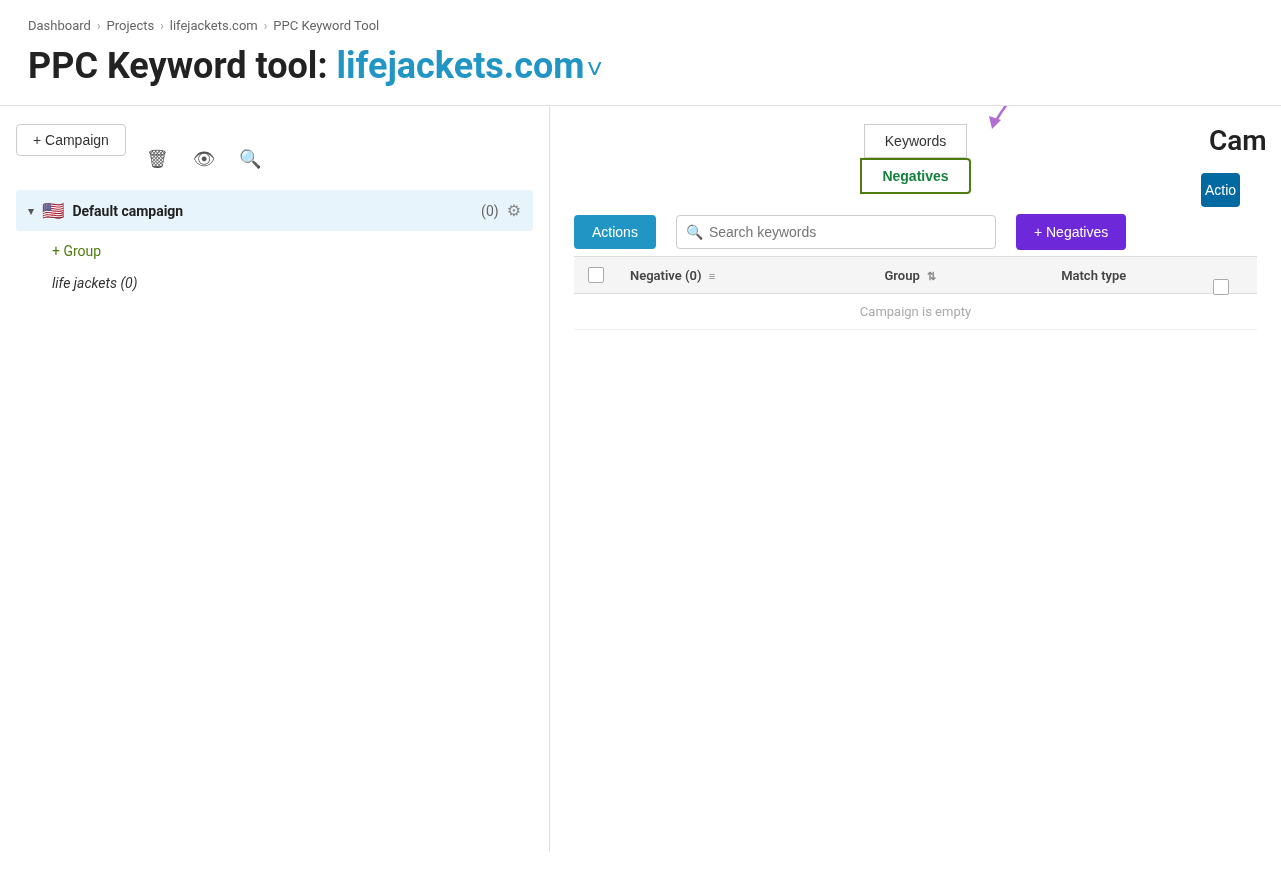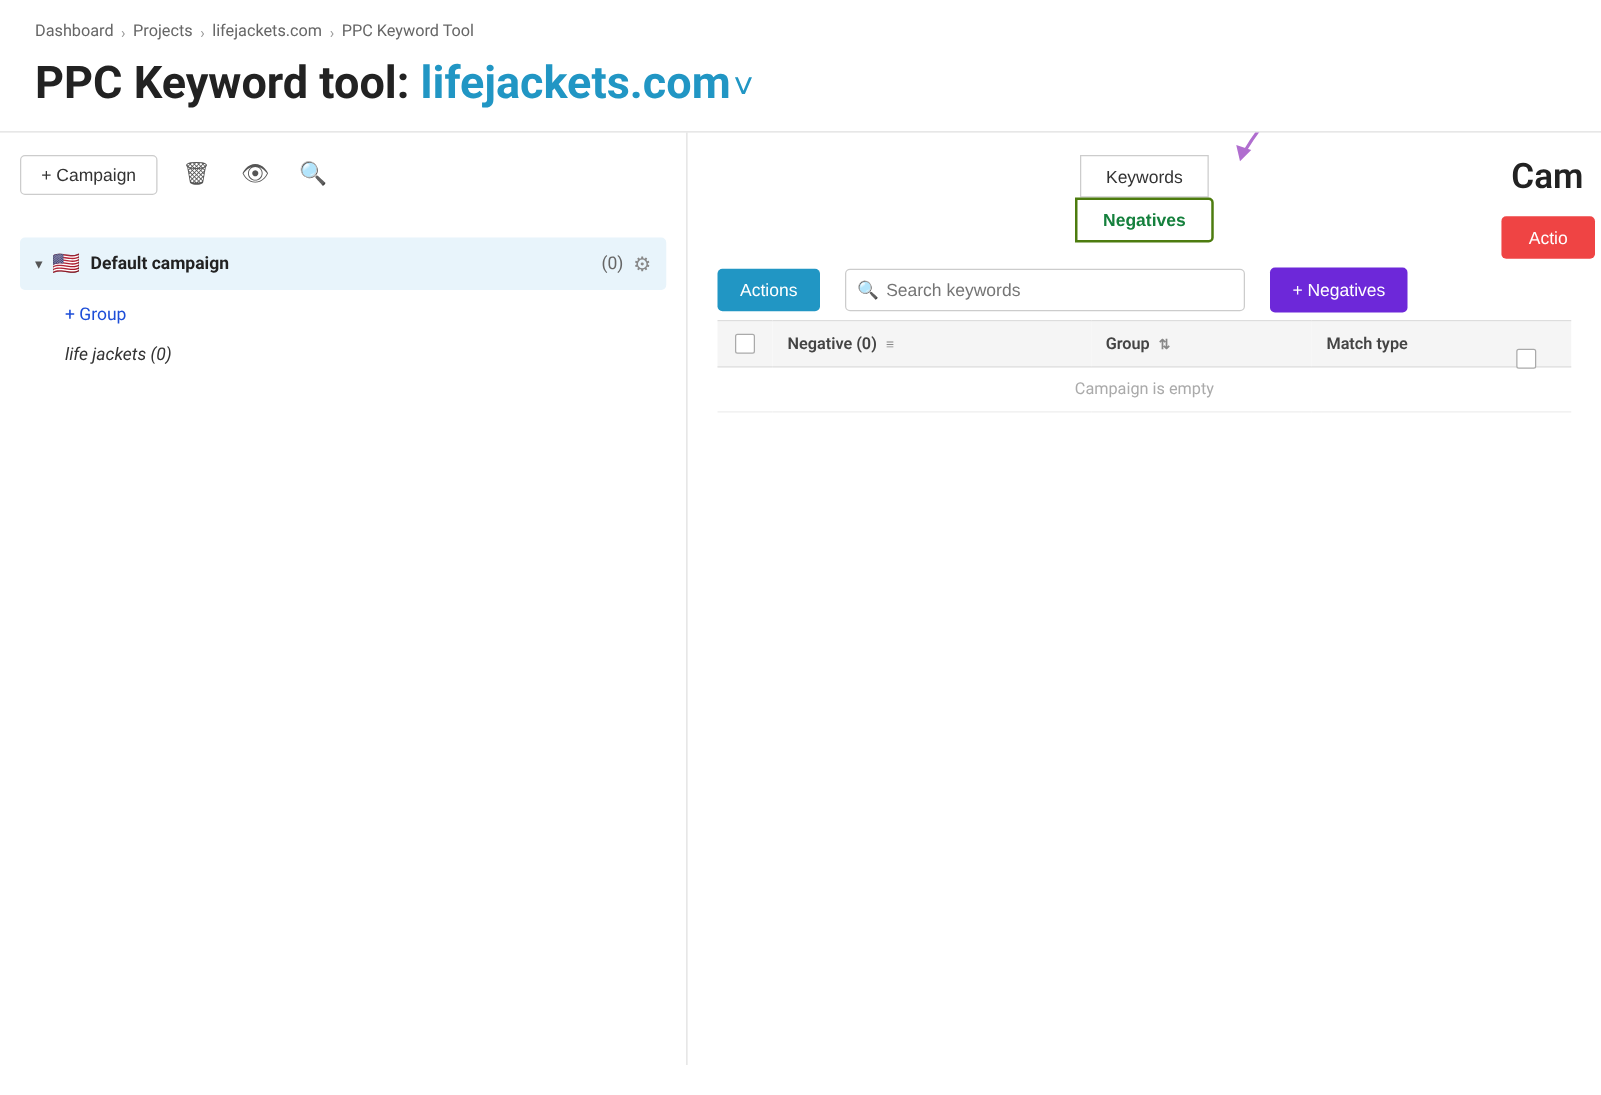--- a/index.html
+++ b/index.html
@@ -78,21 +78,21 @@
       border-radius: 4px;
       padding: 7px 16px;
       font-size: 14px;
       color: #333;
       cursor: pointer;
       margin-bottom: 18px;
     }
 
     .sidebar-toolbar {
       display: flex;
-      align-items: flex-start;
+      align-items: flex-end;
       gap: 16px;
       margin-bottom: 16px;
     }
 
     .sidebar-icon-btn {
       background: none;
       border: none;
       cursor: pointer;
       color: #555;
       font-size: 18px;
@@ -127,21 +127,21 @@
       font-size: 14px;
       font-weight: 400;
     }
     .campaign-item .gear-icon {
       color: #888;
       font-size: 16px;
       margin-left: auto;
     }
 
     .add-group-link {
-      color: #1d4ed8;
+      color: #4d7c0f;
       font-size: 14px;
       text-decoration: none;
       display: block;
       padding: 8px 12px 8px 36px;
       cursor: pointer;
     }
 
     .group-item {
       padding: 8px 12px 8px 36px;
       font-size: 14px;
@@ -325,25 +325,25 @@
     }
     .campaign-col-label {
       font-size: 28px;
       font-weight: 600;
       color: #222;
       white-space: nowrap;
       padding-left: 8px;
       margin-bottom: 16px;
     }
     .campaign-col-btn {
-      background: #ef4444;
+      background: #0369a1;
       color: #fff;
       border: none;
       border-radius: 4px;
-      padding: 9px 22px;
+      padding: 9px 4px;
       font-size: 14px;
       font-weight: 500;
       cursor: pointer;
       white-space: nowrap;
       overflow: hidden;
     }
     .campaign-col-checkbox {
       width: 16px;
       height: 16px;
       border: 1.5px solid #aaa;

